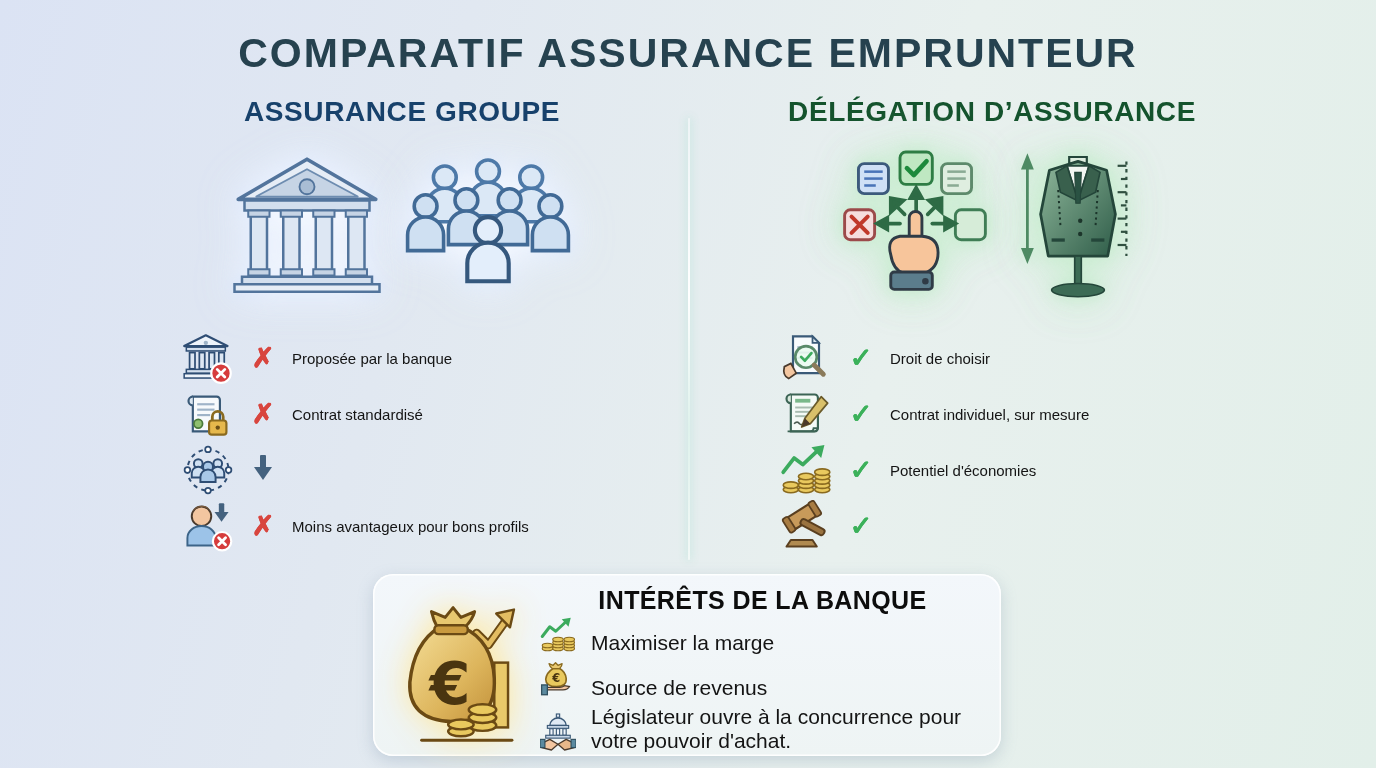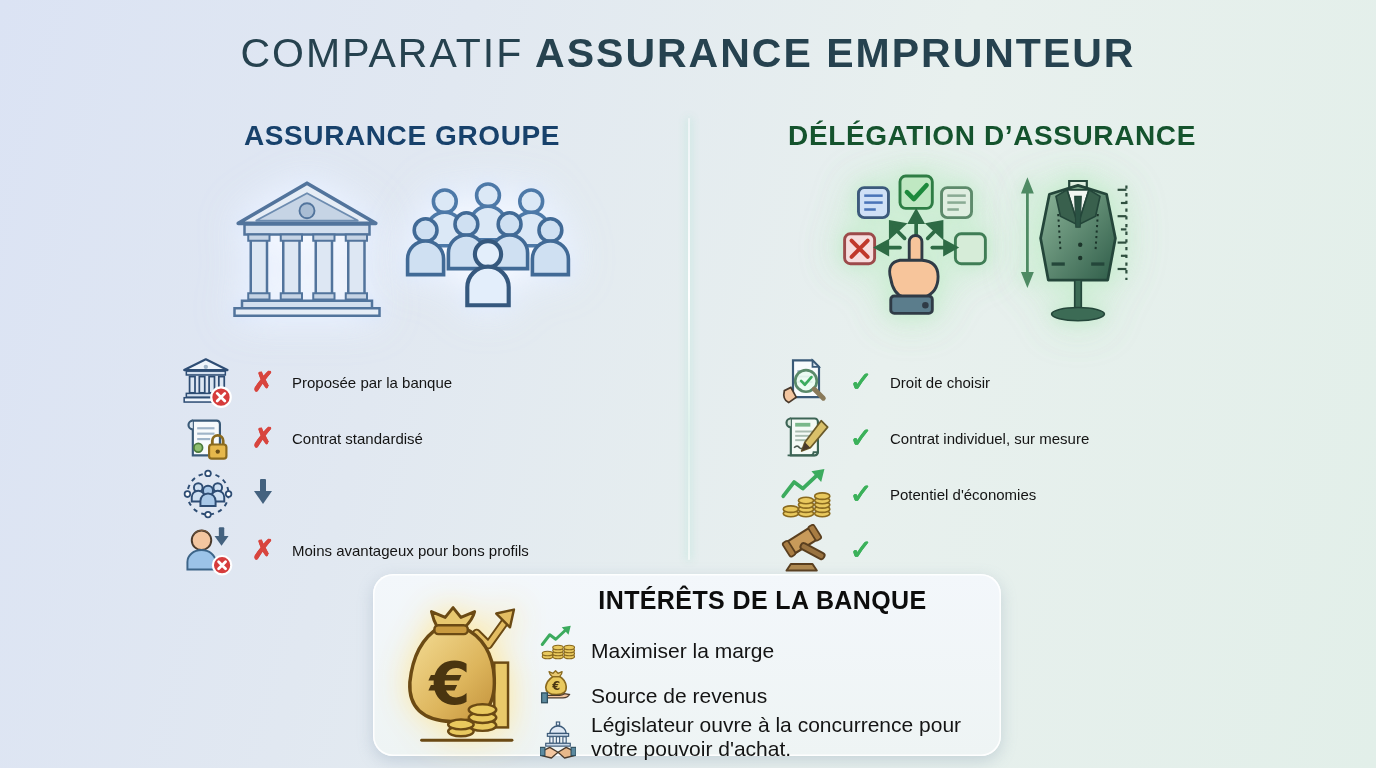--- a/index.html
+++ b/index.html
@@ -6,24 +6,24 @@
   html,body { width:1376px; height:768px; font-family:"Liberation Sans", sans-serif; }
   .canvas {
     position:relative; width:1376px; height:768px; overflow:hidden;
     background:linear-gradient(105deg,#dbe3f4 0%,#e1e8f1 30%,#e8f0ee 62%,#e2efe9 100%);
   }
   .main-title {
     position:absolute; top:30px; left:0; width:100%;
     text-align:center; font-size:41px; color:#26424f; letter-spacing:2px;
     white-space:nowrap;
   }
-  .main-title .t-light { font-weight:400; }
+  .main-title .t-light { font-weight:700; }
   .main-title .t-bold  { font-weight:700;text-align:center; }
 
-  .col { position:absolute; top:120px; width:540px; }
+  .col { position:absolute; top:96px; width:540px; }
   .col-left  { left:132px; }
   .col-right { left:722px; }
   .col-header {
     text-align:center; font-size:28px; font-weight:800; letter-spacing:.6px;
     white-space:nowrap;
   }
   .col-left  .col-header { color:#17416b; }
   .col-right .col-header { color:#14532d; }
 
   .hero-row { display:flex; justify-content:center; align-items:center; gap:22px; height:178px; margin-top:8px; }
@@ -50,21 +50,21 @@
   .bottom-box {
     position:absolute; left:373px; top:574px; width:628px; height:182px;
     border-radius:20px;
     background:linear-gradient(#f3f7fb,#eef4f4);
     box-shadow:0 5px 16px rgba(110,135,160,.28), inset 0 0 0 1.5px rgba(255,255,255,.9);
     display:flex; align-items:flex-start;
   }
   .bottom-hero { flex:0 0 165px; display:flex; justify-content:center; padding-top:14px;
     filter:drop-shadow(0 0 16px rgba(255,230,150,.95)); }
   .bottom-content { flex:1; padding:12px 14px 0 0; display:flex; flex-direction:column; }
-  .bottom-title { font-size:25px; font-weight:800; color:#0d0d0d; letter-spacing:.4px; text-align:center; margin-bottom:8px; white-space:nowrap; }
+  .bottom-title { font-size:25px; font-weight:800; color:#0d0d0d; letter-spacing:.4px; text-align:center; white-space:nowrap; }
   .bottom-row { display:flex; align-items:flex-end; gap:13px; margin-bottom:5px; }
   .bottom-icon { width:40px; height:40px; flex:0 0 40px; display:flex; align-items:center; justify-content:center; }
   .bottom-label { font-size:21px; color:#141414; line-height:1.12; }
 </style>
 </head>
 <body>
 
 <div class="canvas">
 
   <h1 class="main-title">

